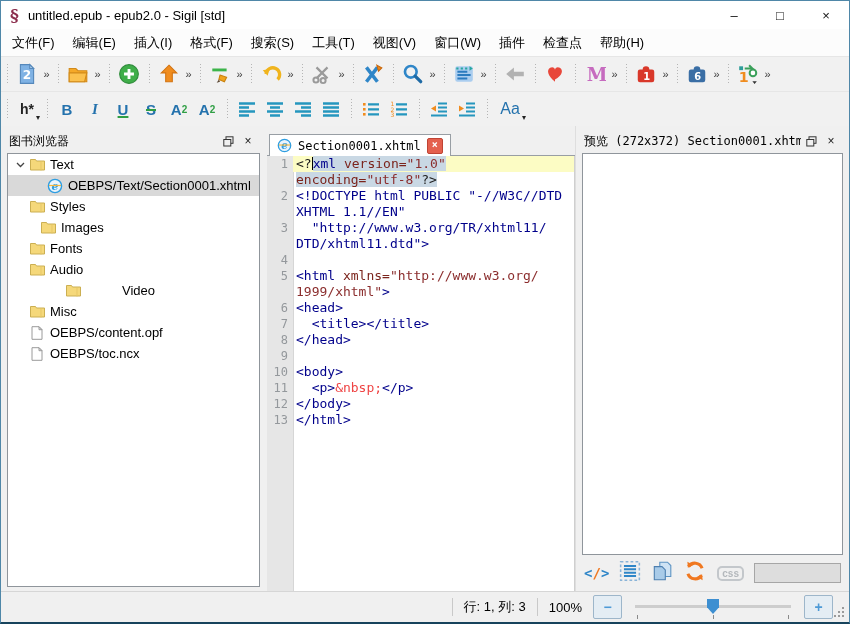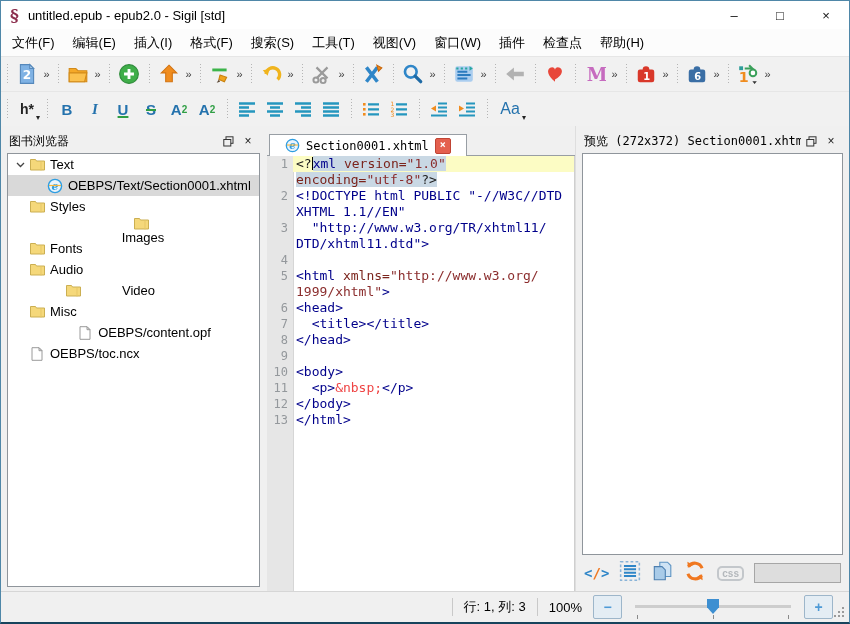--- a/index.html
+++ b/index.html
@@ -37,21 +37,21 @@
   .dock-btn{width:20px;text-align:center;color:#222;font-size:12px;display:flex;align-items:center;justify-content:center;}
   .tree{flex:1;background:#fff;border:1px solid #8f959b;overflow:hidden;font-size:13px;}
   .trow{height:21px;display:flex;align-items:center;white-space:nowrap;}
   .trow.selected{background:#d9d9d9;}
   .texp{width:16px;flex:none;display:flex;align-items:center;justify-content:center;}
   .ticon{width:18px;flex:none;display:flex;align-items:center;justify-content:center;}
   .tlabel{padding-left:4px;}
   
   .editor{flex:1;display:flex;flex-direction:column;margin:8px 0 0 4px;min-width:0;}
   .tabbar{height:21px;display:flex;align-items:stretch;border-bottom:1px solid #989ea4;padding-left:2px;flex:none;background:#f0f0f0;}
-  .tab{background:#fff;border:1px solid #989ea4;border-bottom:none;display:flex;align-items:center;padding:0 15px;gap:6px;font-family:"DejaVu Sans Mono",monospace;font-size:12px;margin-bottom:-1px;}
+  .tab{background:#fff;border:1px solid #989ea4;border-bottom:none;display:flex;align-items:center;padding:0 7px;gap:6px;font-family:"DejaVu Sans Mono",monospace;font-size:12px;margin-bottom:-1px;}
   .tab-close{width:14px;height:14px;background:#e4604e;border:1px solid #c04434;border-radius:2px;color:#fff;font-size:10px;line-height:12px;text-align:center;font-weight:bold;}
   .editor-body{flex:1;position:relative;background:#fff;font-family:"DejaVu Sans Mono",monospace;font-size:13px;line-height:16px;border-right:1px solid #cfcfcf;overflow:hidden;}
   .gutterbg{position:absolute;left:0;top:0;bottom:0;width:26px;background:#e6e6e6;border-right:1px solid #d6d6d6;}
   .crow{display:flex;position:relative;height:16px;}
   .gut{width:26px;flex:none;text-align:right;padding-right:5px;box-sizing:border-box;color:#94989c;font-size:12px;}
   .ccode{flex:1;padding-left:3px;white-space:pre;}
   .ccode.hl{background:#fcfcc4;}
   .caret{display:inline-block;width:1px;height:13px;background:#000;vertical-align:-2px;}
   .seg-p{color:#1a1a1a;} .seg-t{color:#00008b;} .seg-a{color:#7b241c;} .seg-v{color:#8b2d2d;} .seg-e{color:#ef4444;}
   .sel{background:#c9d8e4;}
@@ -409,21 +409,21 @@
           <div class="trow" style="padding-left: 4px;">
             <span class="texp"></span>
             <span class="ticon">
               <svg width="15" height="13" viewBox="0 0 15 13">
                 <path d="M0.5 1.5h5l1 1.5h8v9h-14z" fill="#f5d87a" stroke="#cbaf52"></path>
                 <path d="M11 3.5v9" stroke="#e7c766" stroke-width="1"></path>
               </svg>
             </span>
             <span class="tlabel">Styles</span>
           </div>
-          <div class="trow" style="padding-left: 15px; flex-direction: column;">
+          <div class="trow" style="padding-left: 15px;">
             <span class="texp"></span>
             <span class="ticon">
               <svg width="15" height="13" viewBox="0 0 15 13">
                 <path d="M0.5 1.5h5l1 1.5h8v9h-14z" fill="#f5d87a" stroke="#cbaf52"></path>
                 <path d="M11 3.5v9" stroke="#e7c766" stroke-width="1"></path>
               </svg>
             </span>
             <span class="tlabel">Images</span>
           </div>
           <div class="trow" style="padding-left: 4px;">
@@ -459,21 +459,21 @@
           <div class="trow" style="padding-left: 4px;">
             <span class="texp"></span>
             <span class="ticon">
               <svg width="15" height="13" viewBox="0 0 15 13">
                 <path d="M0.5 1.5h5l1 1.5h8v9h-14z" fill="#f5d87a" stroke="#cbaf52"></path>
                 <path d="M11 3.5v9" stroke="#e7c766" stroke-width="1"></path>
               </svg>
             </span>
             <span class="tlabel">Misc</span>
           </div>
-          <div class="trow" style="padding-left: 4px; justify-content: center;">
+          <div class="trow" style="padding-left: 4px;">
             <span class="texp"></span>
             <span class="ticon">
               <svg width="12" height="14" viewBox="0 0 12 14">
                 <path d="M1 0.7h7l3 3v9.6H1z" fill="#ffffff" stroke="#9a9a9a"></path>
                 <path d="M8 0.7l3 3H8z" fill="#e8e8e8" stroke="#9a9a9a"></path>
               </svg>
             </span>
             <span class="tlabel">OEBPS/content.opf</span>
           </div>
           <div class="trow" style="padding-left: 4px;">

